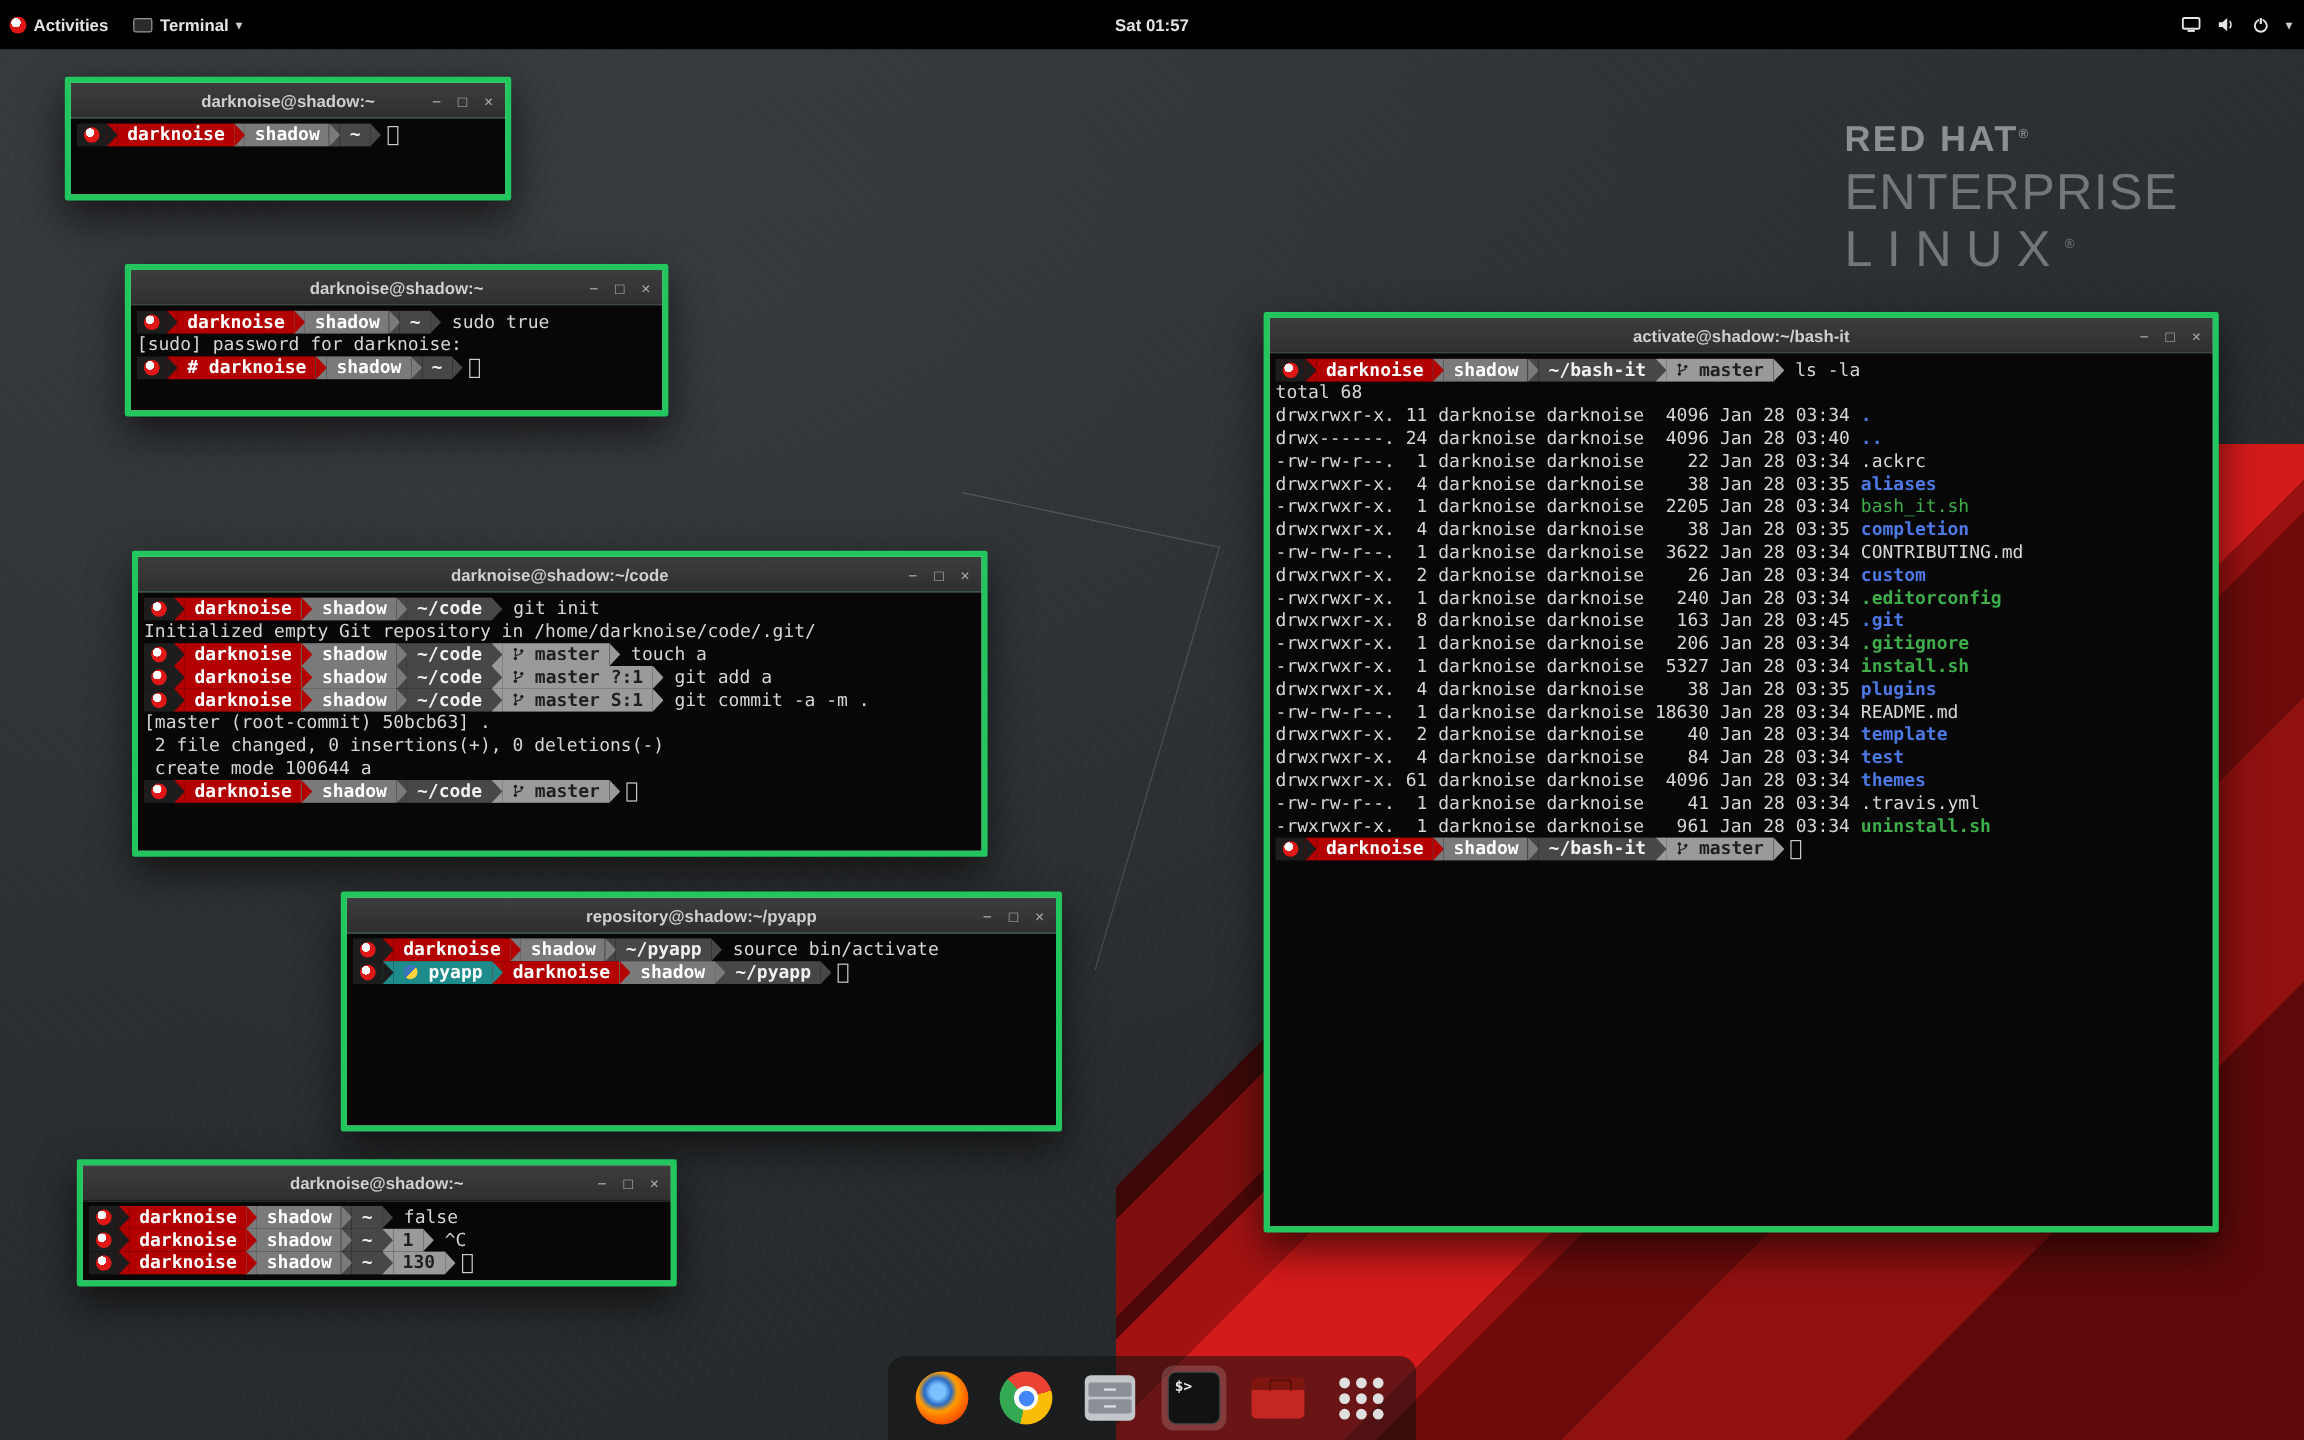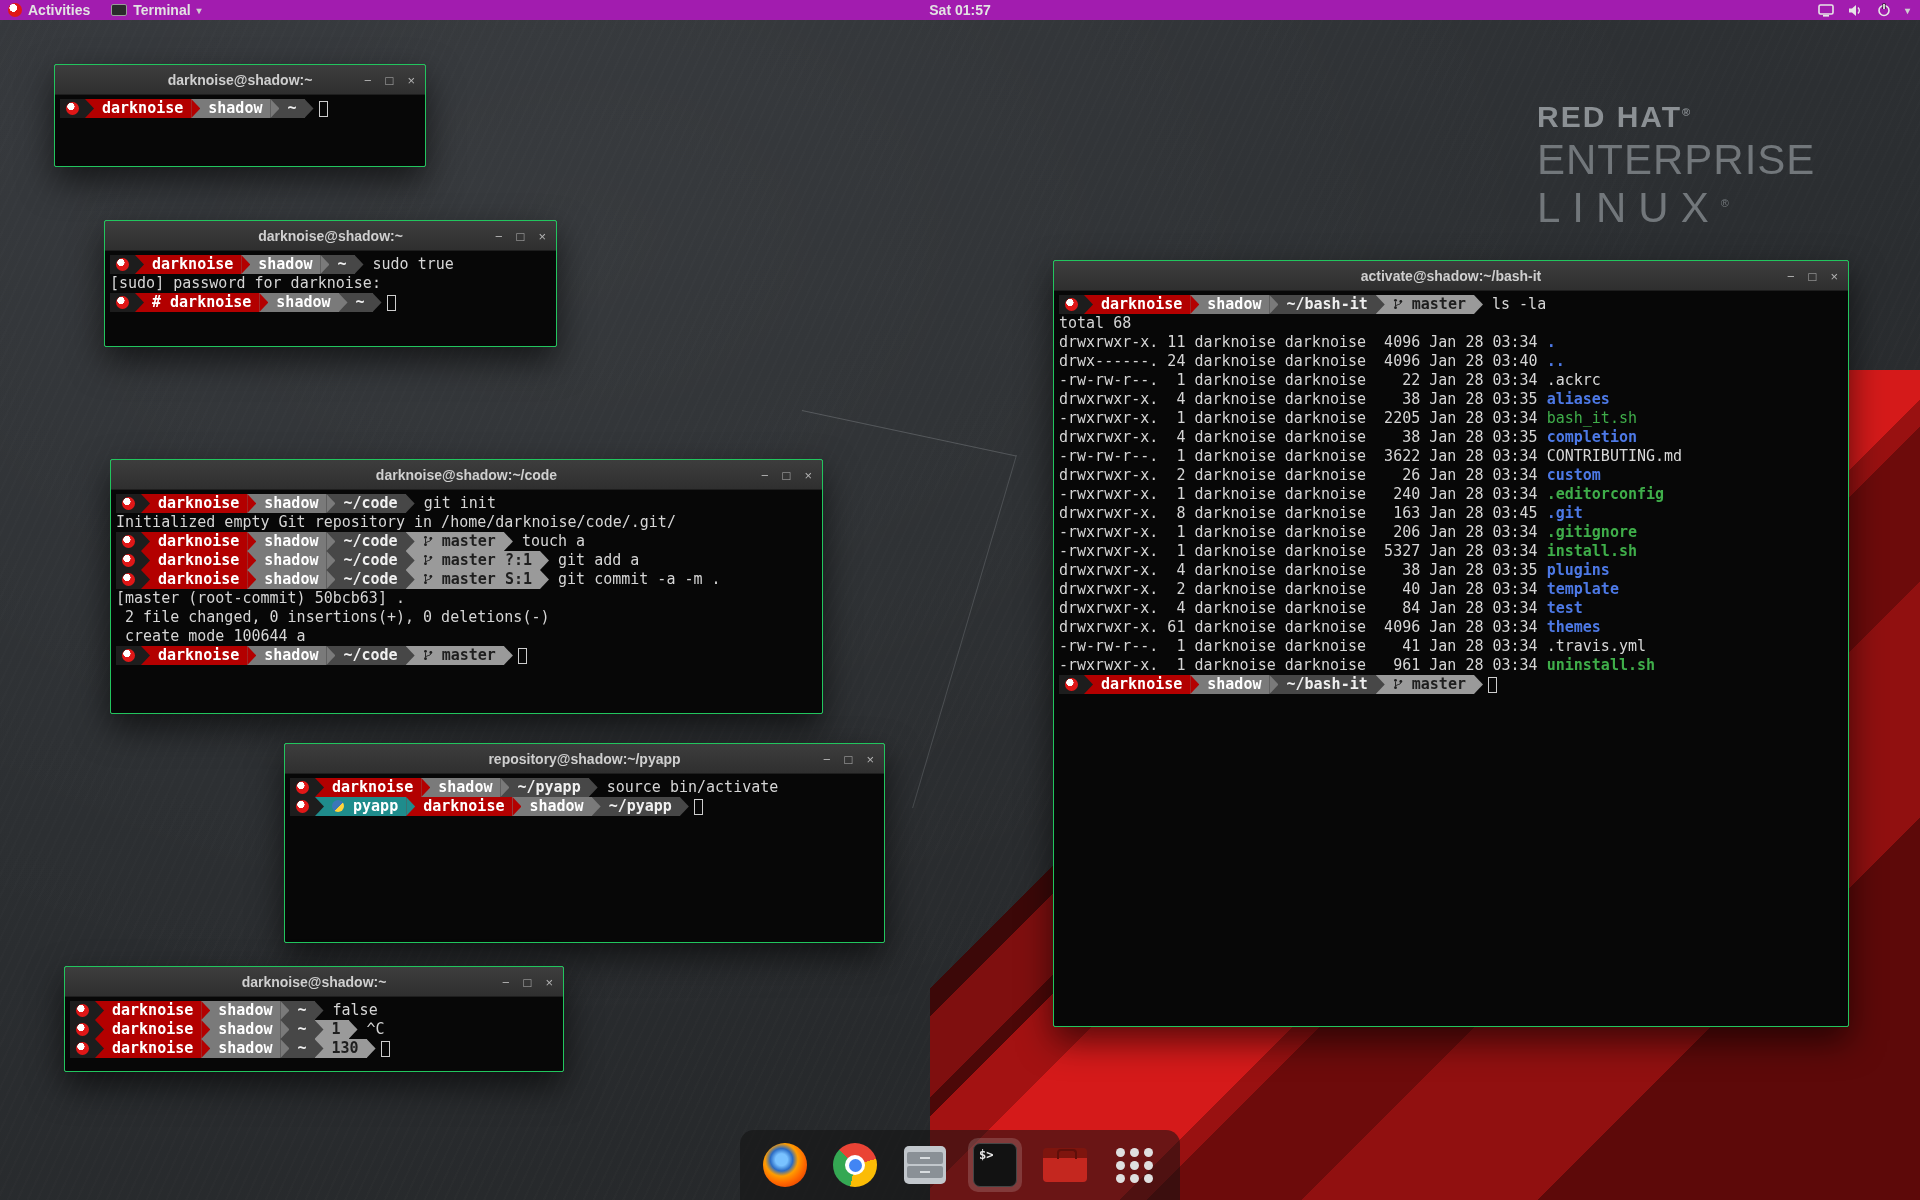--- a/index.html
+++ b/index.html
@@ -34,37 +34,37 @@
     background:rgba(210,215,220,.18); transform:rotate(16.4deg); transform-origin:top left; z-index:1;}
 
   .branding { position:absolute; left:1537px; top:100px; z-index:2; color:#82878b; }
   .branding .b1 { font-size:30px; font-weight:bold; letter-spacing:2px; color:#8b9094; }
   .branding .b1 sup, .branding .b3 sup { font-size:11px; vertical-align:super; }
   .branding .b2 { font-size:42px; font-weight:400; letter-spacing:1px; color:#72777b; margin-top:2px; }
   .branding .b3 { font-size:42px; font-weight:400; letter-spacing:12px; color:#72777b; margin-top:0px; }
 
   
   .top-bar {
-    position:absolute; top:0; left:0; right:0; height:20px; z-index:20;
-    background:#a21caf; color:#e3e3e3; display:flex; align-items:center;
+    position:absolute; top:0; left:0; right:0; height:41px; z-index:20;
+    background:#000000; color:#e3e3e3; display:flex; align-items:center;
     font-size:14px; font-weight:bold;
   }
   .tb-left { display:flex; align-items:center; gap:6px; padding-left:8px; cursor:pointer; }
   .tb-appmenu { display:flex; align-items:center; gap:6px; margin-left:21px; cursor:pointer;text-align:center; }
   .rh-dot-s { display:inline-block; width:14px; height:14px; border-radius:50%;
     background: radial-gradient(circle at 38% 35%, #ffffff 0 30%, #e01717 32%); }
   .tb-term-icon { display:inline-block; width:16px; height:12px; background:#2b2b2b;
     border:1px solid #9a9a9a; border-radius:2px; }
   .tb-caret { font-size:10px; color:#cfcfcf; }
   .tb-clock { position:absolute; left:50%; transform:translateX(-50%); cursor:pointer; }
   .tb-right { position:absolute; right:10px; display:flex; align-items:center; gap:14px; cursor:pointer; }
 
   
   .window {
-    position:absolute; z-index:5; border:1px solid #22c55e; border-radius:2px;
+    position:absolute; z-index:5; border:5px solid #22c55e; border-radius:2px;
     box-shadow:0 14px 34px rgba(0,0,0,.6); background:#86efac; overflow:hidden;
   }
   .titlebar {
     height:30px; background:linear-gradient(#3d3d3d,#2f2f2f);
     border-bottom:1px solid #1e1e1e; display:flex; align-items:center; position:relative;
   }
   .title { flex:1; text-align:center; font-size:14px; font-weight:bold; color:#cfcfcf; }
   .win-btns { position:absolute; right:10px; top:0; height:30px; display:flex; gap:14px; align-items:center; }
   .win-btn { color:#b3b3b3; font-size:13px; line-height:1; cursor:pointer; }
   .term-body {
@@ -293,20 +293,21 @@
       <div class="term-line term-out">drwxrwxr-x.  4 darknoise darknoise    38 Jan 28 03:35 <span style="color: rgb(77, 121, 230); font-weight: bold;">aliases</span></div>
       <div class="term-line term-out">-rwxrwxr-x.  1 darknoise darknoise  2205 Jan 28 03:34 <span style="color: rgb(63, 174, 74); font-weight: normal;">bash_it.sh</span></div>
       <div class="term-line term-out">drwxrwxr-x.  4 darknoise darknoise    38 Jan 28 03:35 <span style="color: rgb(77, 121, 230); font-weight: bold;">completion</span></div>
       <div class="term-line term-out">-rw-rw-r--.  1 darknoise darknoise  3622 Jan 28 03:34 <span style="color: rgb(216, 216, 216);">CONTRIBUTING.md</span></div>
       <div class="term-line term-out">drwxrwxr-x.  2 darknoise darknoise    26 Jan 28 03:34 <span style="color: rgb(77, 121, 230); font-weight: bold;">custom</span></div>
       <div class="term-line term-out">-rwxrwxr-x.  1 darknoise darknoise   240 Jan 28 03:34 <span style="color: rgb(63, 174, 74); font-weight: bold;">.editorconfig</span></div>
       <div class="term-line term-out">drwxrwxr-x.  8 darknoise darknoise   163 Jan 28 03:45 <span style="color: rgb(77, 121, 230); font-weight: bold;">.git</span></div>
       <div class="term-line term-out">-rwxrwxr-x.  1 darknoise darknoise   206 Jan 28 03:34 <span style="color: rgb(63, 174, 74); font-weight: bold;">.gitignore</span></div>
       <div class="term-line term-out">-rwxrwxr-x.  1 darknoise darknoise  5327 Jan 28 03:34 <span style="color: rgb(63, 174, 74); font-weight: bold;">install.sh</span></div>
       <div class="term-line term-out">drwxrwxr-x.  4 darknoise darknoise    38 Jan 28 03:35 <span style="color: rgb(77, 121, 230); font-weight: bold;">plugins</span></div>
+      <div class="term-line term-out">-rw-rw-r--.  1 darknoise darknoise 18630 Jan 28 03:34 <span style="color: rgb(216, 216, 216);">README.md</span></div>
       <div class="term-line term-out">drwxrwxr-x.  2 darknoise darknoise    40 Jan 28 03:34 <span style="color: rgb(77, 121, 230); font-weight: bold;">template</span></div>
       <div class="term-line term-out">drwxrwxr-x.  4 darknoise darknoise    84 Jan 28 03:34 <span style="color: rgb(77, 121, 230); font-weight: bold;">test</span></div>
       <div class="term-line term-out">drwxrwxr-x. 61 darknoise darknoise  4096 Jan 28 03:34 <span style="color: rgb(77, 121, 230); font-weight: bold;">themes</span></div>
       <div class="term-line term-out">-rw-rw-r--.  1 darknoise darknoise    41 Jan 28 03:34 <span style="color: rgb(216, 216, 216);">.travis.yml</span></div>
       <div class="term-line term-out">-rwxrwxr-x.  1 darknoise darknoise   961 Jan 28 03:34 <span style="color: rgb(63, 174, 74); font-weight: bold;">uninstall.sh</span></div>
       <div class="term-line"><span class="seg seg-logo" style="background: rgb(29, 29, 29); color: rgb(255, 255, 255);"><span class="rh-dot"></span></span><span class="arrow" style="background: rgb(179, 0, 0);"><span class="tri" style="background: rgb(29, 29, 29);"></span></span><span class="seg" style="background: rgb(179, 0, 0); color: rgb(255, 255, 255);">darknoise</span><span class="arrow" style="background: rgb(122, 122, 122);"><span class="tri" style="background: rgb(179, 0, 0);"></span></span><span class="seg" style="background: rgb(122, 122, 122); color: rgb(255, 255, 255);">shadow</span><span class="arrow" style="background: rgb(71, 71, 71);"><span class="tri" style="background: rgb(122, 122, 122);"></span></span><span class="seg" style="background: rgb(71, 71, 71); color: rgb(240, 240, 240);">~/bash-it</span><span class="arrow" style="background: rgb(154, 154, 154);"><span class="tri" style="background: rgb(71, 71, 71);"></span></span><span class="seg" style="background: rgb(154, 154, 154); color: rgb(30, 30, 30);"><svg viewBox="0 0 12 14" width="10" height="12" style="vertical-align:-1px">
             <circle cx="3" cy="2.6" r="1.7" fill="currentColor"></circle>
             <circle cx="9.4" cy="4" r="1.7" fill="currentColor"></circle>
             <circle cx="3" cy="11.4" r="1.7" fill="currentColor"></circle>
             <path d="M3 4.2 V9.8 M9.4 5.6 C9.4 8.2 3 7.4 3 9.8" stroke="currentColor" stroke-width="1.1" fill="none"></path>

